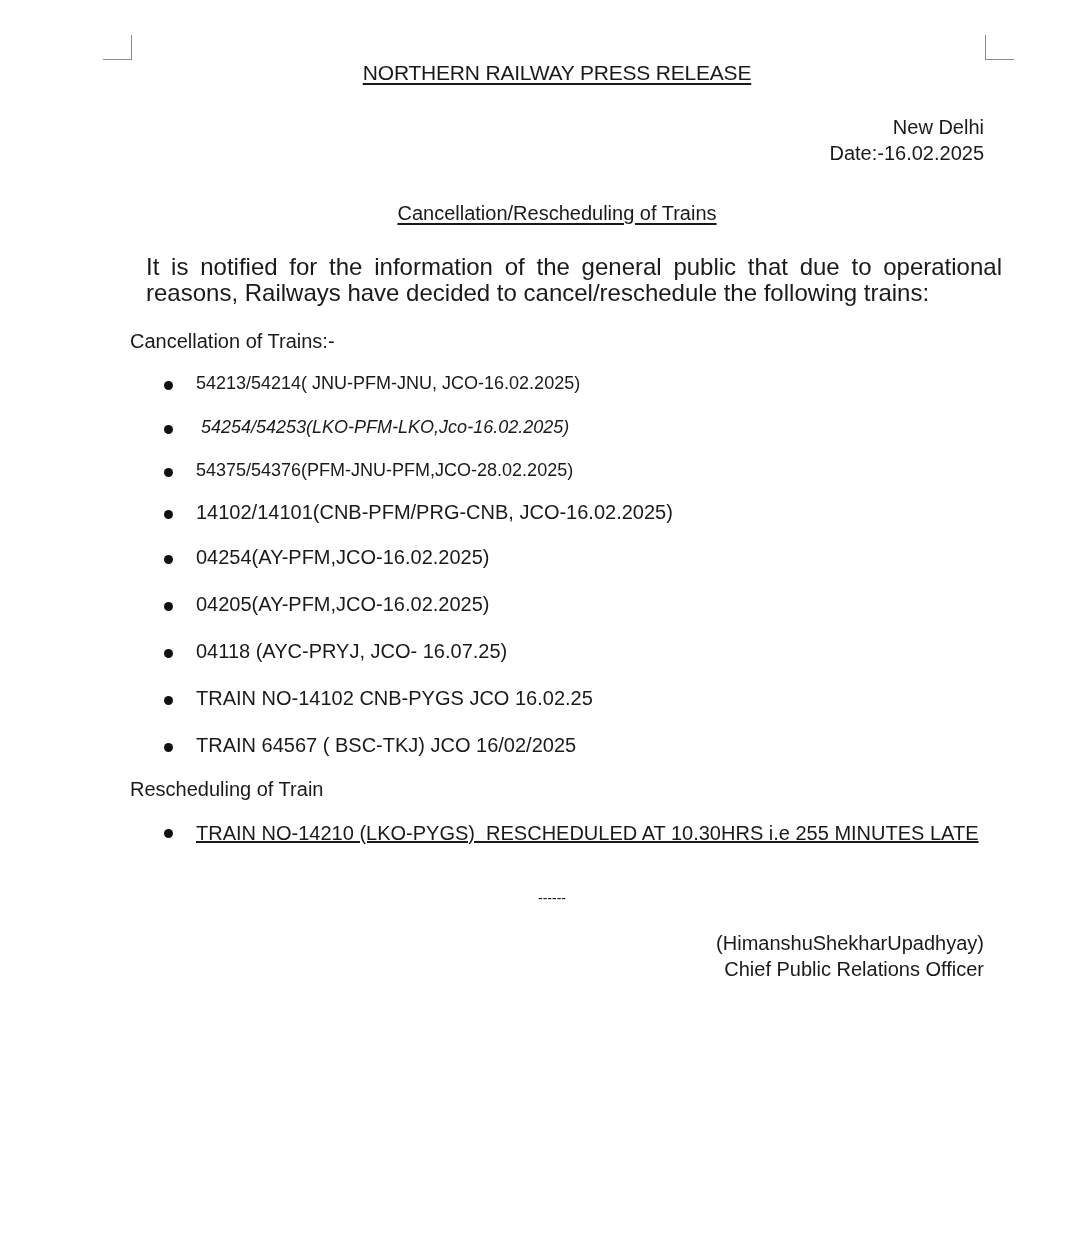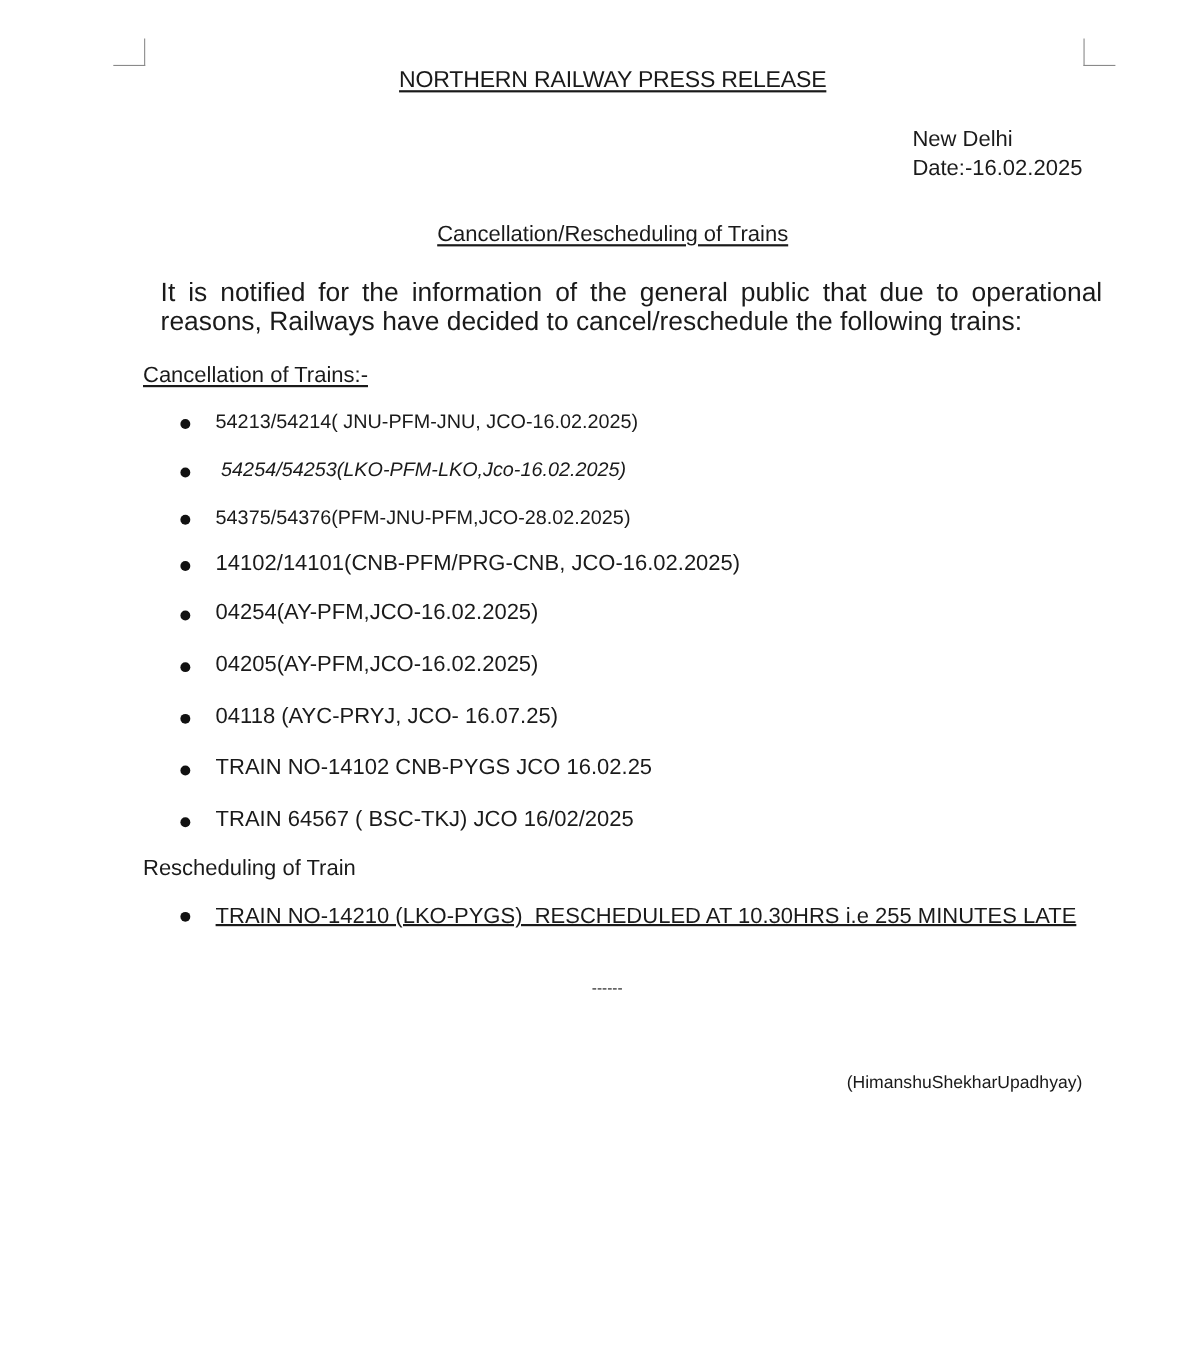--- a/index.html
+++ b/index.html
@@ -40,20 +40,21 @@
       text-align: center;
       font-size: 21px;
       text-decoration: underline;
       text-underline-offset: 3px;
       letter-spacing: -0.2px;
     }
     .place-date {
       position: absolute;
       right: 96px;
       top: 114px;
+      text-align: right;
       font-size: 20px;
       line-height: 26px;
     }
     .subject {
       position: absolute;
       left: 0;
       width: 1114px;
       top: 202px;
       text-align: center;
       font-size: 20px;
@@ -71,21 +72,20 @@
       text-align-last: left;
       margin-left: 16px;
     }
     .section-heading {
       position: absolute;
       left: 130px;
       font-size: 20px;
     }
     .cancel-heading {
       top: 330px;
-      text-decoration: underline;
       text-underline-offset: 3px;
     }
     .resched-heading {
       top: 778px;
     }
     .list {
       position: absolute;
       left: 0;
       top: 0;
       margin: 0;
@@ -128,23 +128,23 @@
     .separator {
       position: absolute;
       left: 538px;
       top: 890px;
       font-size: 14px;
       letter-spacing: 0px;
     }
     .signature {
       position: absolute;
       right: 96px;
-      top: 972px;
+      top: 930px;
       text-align: right;
-      font-size: 16px;
+      font-size: 20px;
       line-height: 26px;
     }
   </style>
 </head>
 <body>
 
 <div class="corner corner-tl"></div>
 <div class="corner corner-tr"></div>
 
 <div class="title">NORTHERN RAILWAY PRESS RELEASE</div>
@@ -203,13 +203,14 @@
 
 <div class="resched-item">
   <span class="bullet"></span>
   <span class="item-text" style="white-space:pre-wrap;text-decoration:underline;">TRAIN NO-14210 (LKO-PYGS)  RESCHEDULED AT 10.30HRS i.e 255 MINUTES LATE</span>
 </div>
 
 <div class="separator">------</div>
 
 <div class="signature">
   <div>(HimanshuShekharUpadhyay)</div>
+  <div>Chief Public Relations Officer</div>
 </div>
 
 </body></html>

